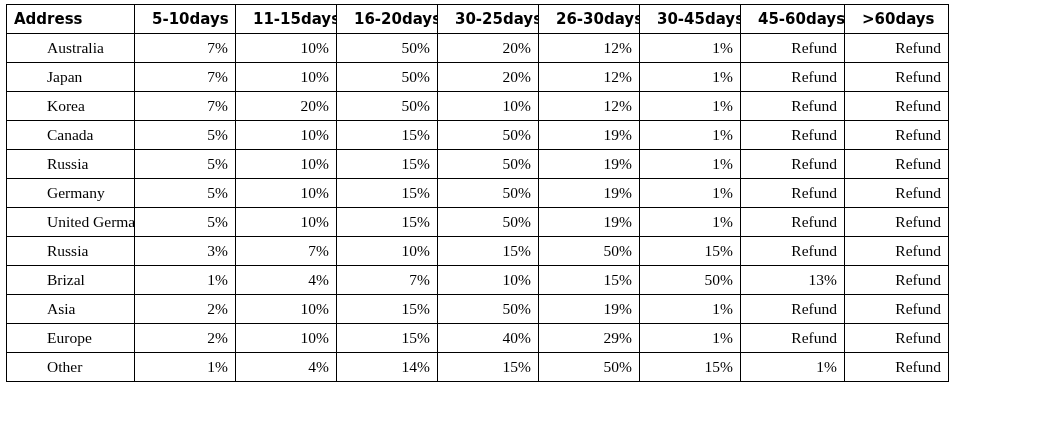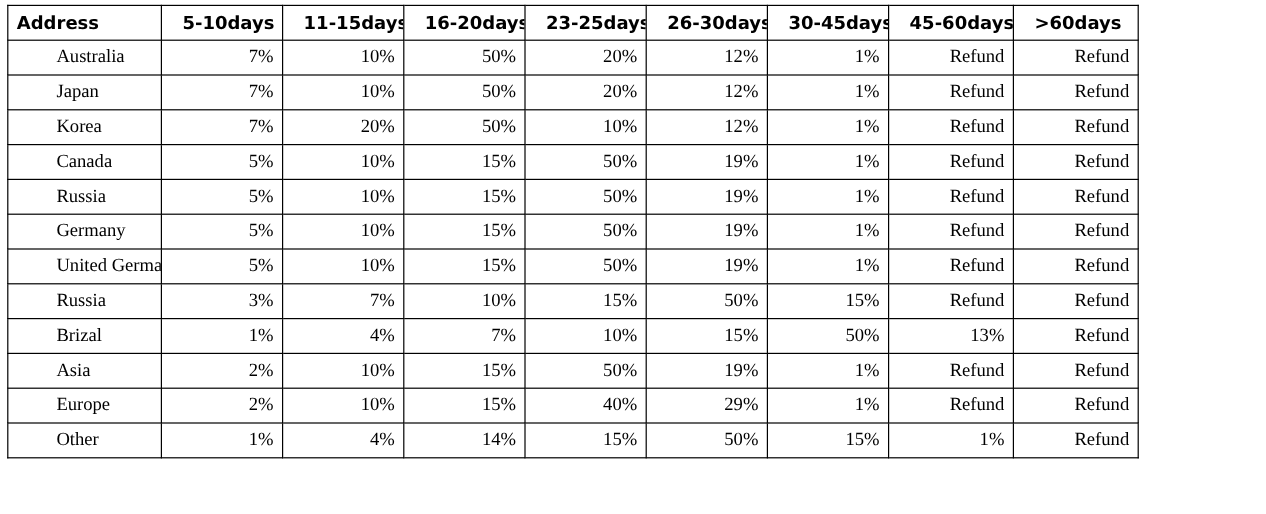--- a/index.html
+++ b/index.html
@@ -69,21 +69,21 @@
       <col class="cn">
       <col class="cl">
       <col class="cl">
     </colgroup>
     <thead>
       <tr>
         <th>Address</th>
         <th class="numcol">5-10days</th>
         <th class="numcol">11-15days</th>
         <th class="numcol">16-20days</th>
-        <th class="numcol">23-25days</th>
+        <th class="numcol">30-25days</th>
         <th class="numcol">26-30days</th>
         <th class="numcol">30-45days</th>
         <th class="numcol">45-60days</th>
         <th class="numcol">&gt;60days</th>
       </tr>
     </thead>
     <tbody>
       <tr>
         <td class="label">Australia</td>
         <td class="value">7%</td>

